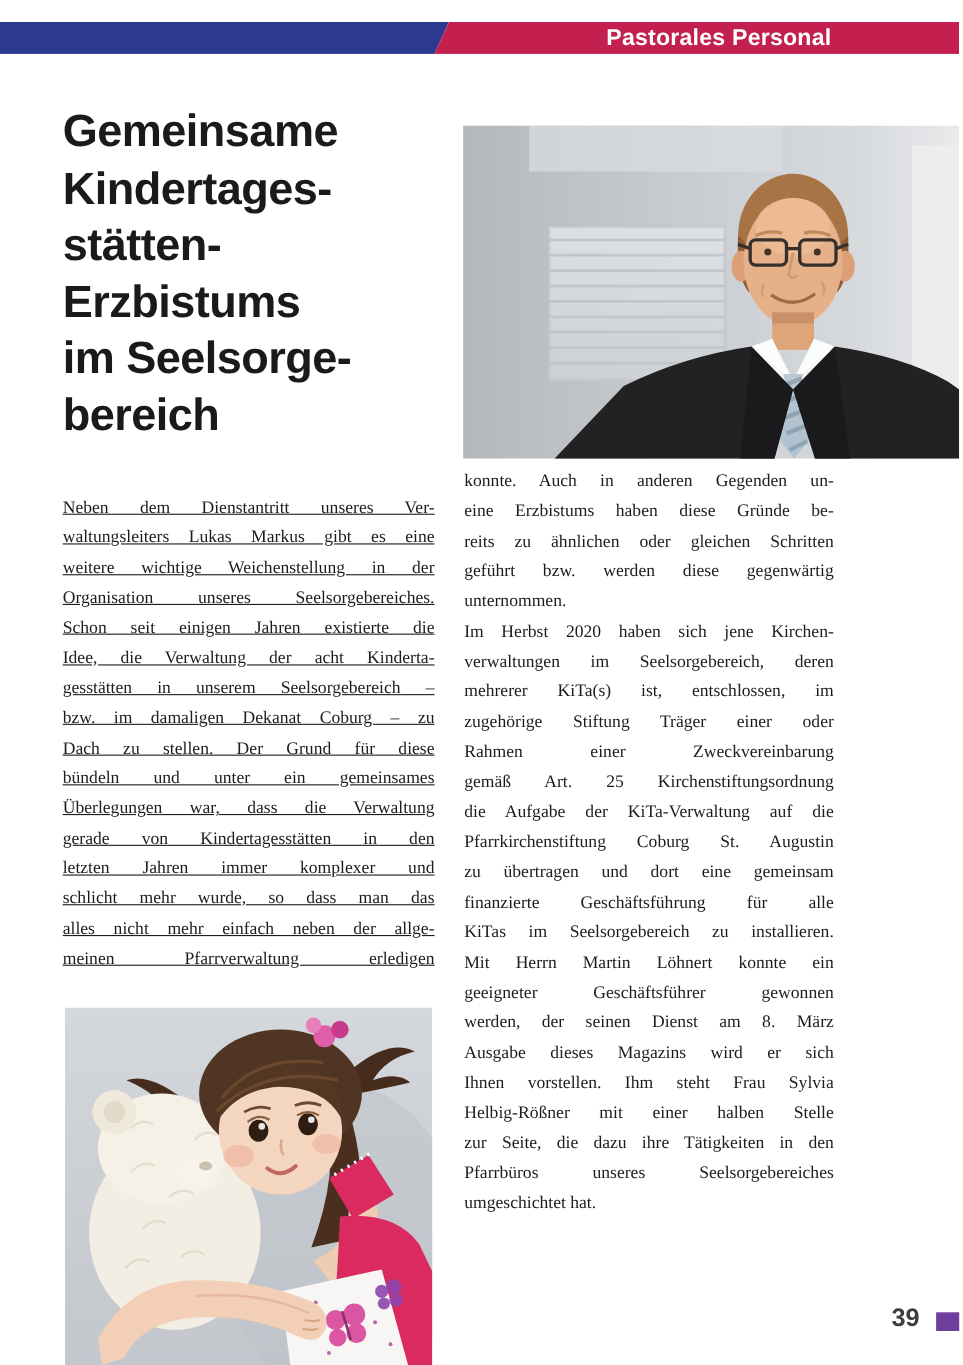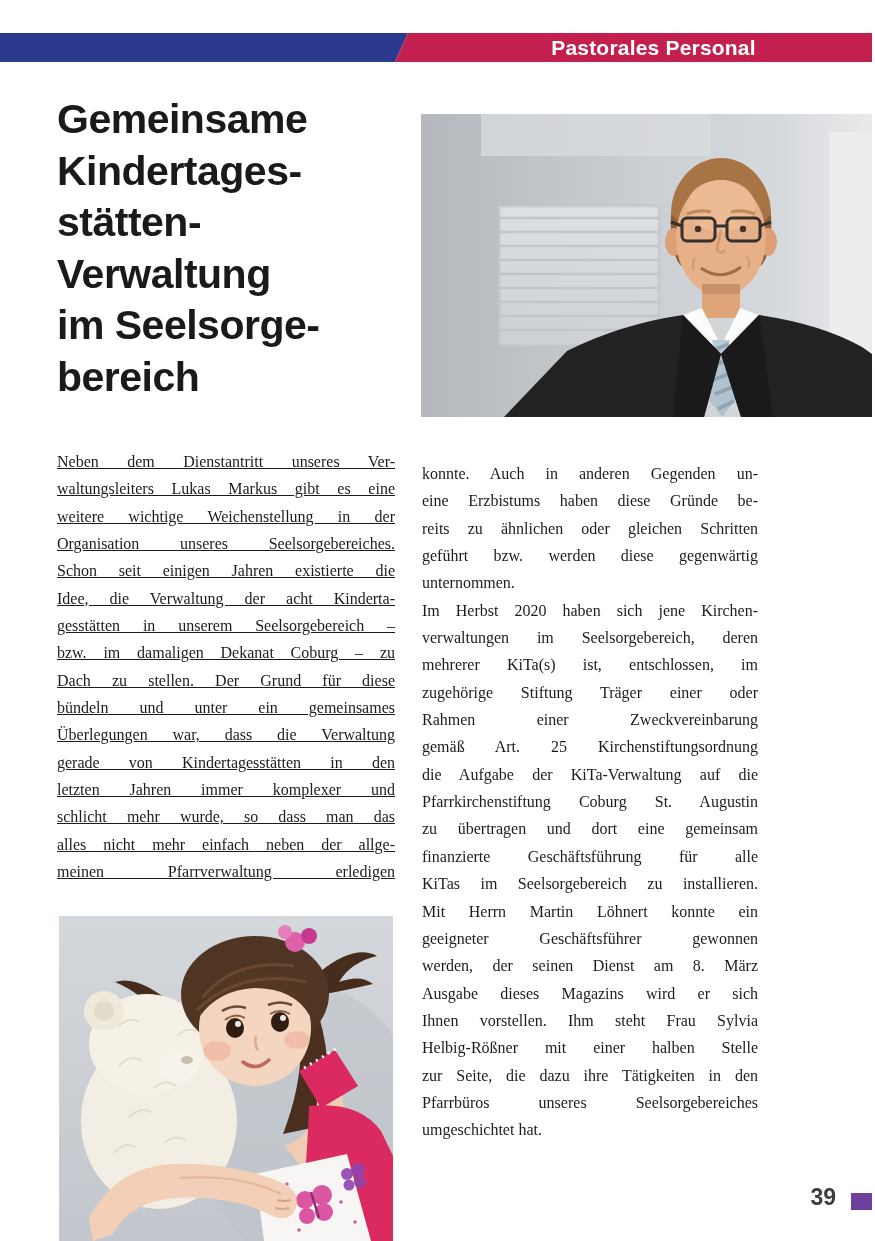--- a/index.html
+++ b/index.html
@@ -5,21 +5,21 @@
   html, body { margin: 0; padding: 0; background: #ffffff; }
   .page {
     position: relative;
     width: 875px; height: 1241px;
     background: #ffffff;
     overflow: hidden;
     font-family: "Liberation Sans", sans-serif;
   }
 
   
-  .topbar { position: absolute; left: 0; top: 33px; width: 778px; height: 29px; }
+  .topbar { position: absolute; left: 0; top: 20px; width: 778px; height: 29px; }
   .topbar-blue {
     position: absolute; left: 0; top: 0; width: 408px; height: 29px;
     background: #2b3a8f;
     clip-path: polygon(0 0, 100% 0, calc(100% - 13px) 100%, 0 100%);
   }
   .topbar-red {
     position: absolute; left: 395px; top: 0; width: 477px; height: 29px;
     background: #c4204f;
     clip-path: polygon(13px 0, 100% 0, 100% 100%, 0 100%);
     display: flex; align-items: center; justify-content: center;
@@ -37,21 +37,21 @@
   }
   .title .tline { text-align: left; }
 
   
   .textcol {
     position: absolute;
     font-family: "Liberation Serif", serif;
     font-size: 16px; line-height: 27.35px; color: #1c1c1c;
   }
   .col-left  { left: 57px;  top: 448px; width: 338px; text-decoration: underline; }
-  .col-right { left: 422px; top: 460px; width: 336px; }
+  .col-right { left: 422px; top: 424px; width: 336px; }
   .textcol .tline { text-align: justify; text-align-last: justify; }
   .textcol .tline-last { text-align-last: left; }
   .textcol.force-justify-last .tline-last { text-align-last: justify; }
 
   
   .photo { position: absolute; margin: 0; padding: 0; line-height: 0; }
   .photo-portrait { left: 421px; top: 114px; width: 451px; height: 303px; }
   .photo-child    { left: 59px;  top: 916px; width: 334px; height: 325px; }
   .photo svg { display: block; }
 
@@ -74,21 +74,21 @@
     <div class="topbar-blue"></div>
     <div class="topbar-red">
       <span class="topbar-label">Pastorales Personal</span>
     </div>
   </header>
 
   <h1 class="title">
       <div class="tline">Gemeinsame</div>
       <div class="tline">Kindertages-</div>
       <div class="tline">stätten-</div>
-      <div class="tline">Verwaltung</div>
+      <div class="tline">Erzbistums</div>
       <div class="tline">im Seelsorge-</div>
       <div class="tline tline-last">bereich</div>
     </h1>
 
   <figure class="photo photo-portrait" aria-label="Porträt eines Mannes mit Brille in dunklem Anzug, weißem Hemd und gestreifter Krawatte">
     <svg width="451" height="303" viewBox="0 0 451 303" role="img">
       <defs>
         <linearGradient id="pbg" x1="0" y1="0" x2="1" y2="0">
           <stop offset="0" stop-color="#b4b7bb"></stop>
           <stop offset="0.45" stop-color="#c9ccd0"></stop>

